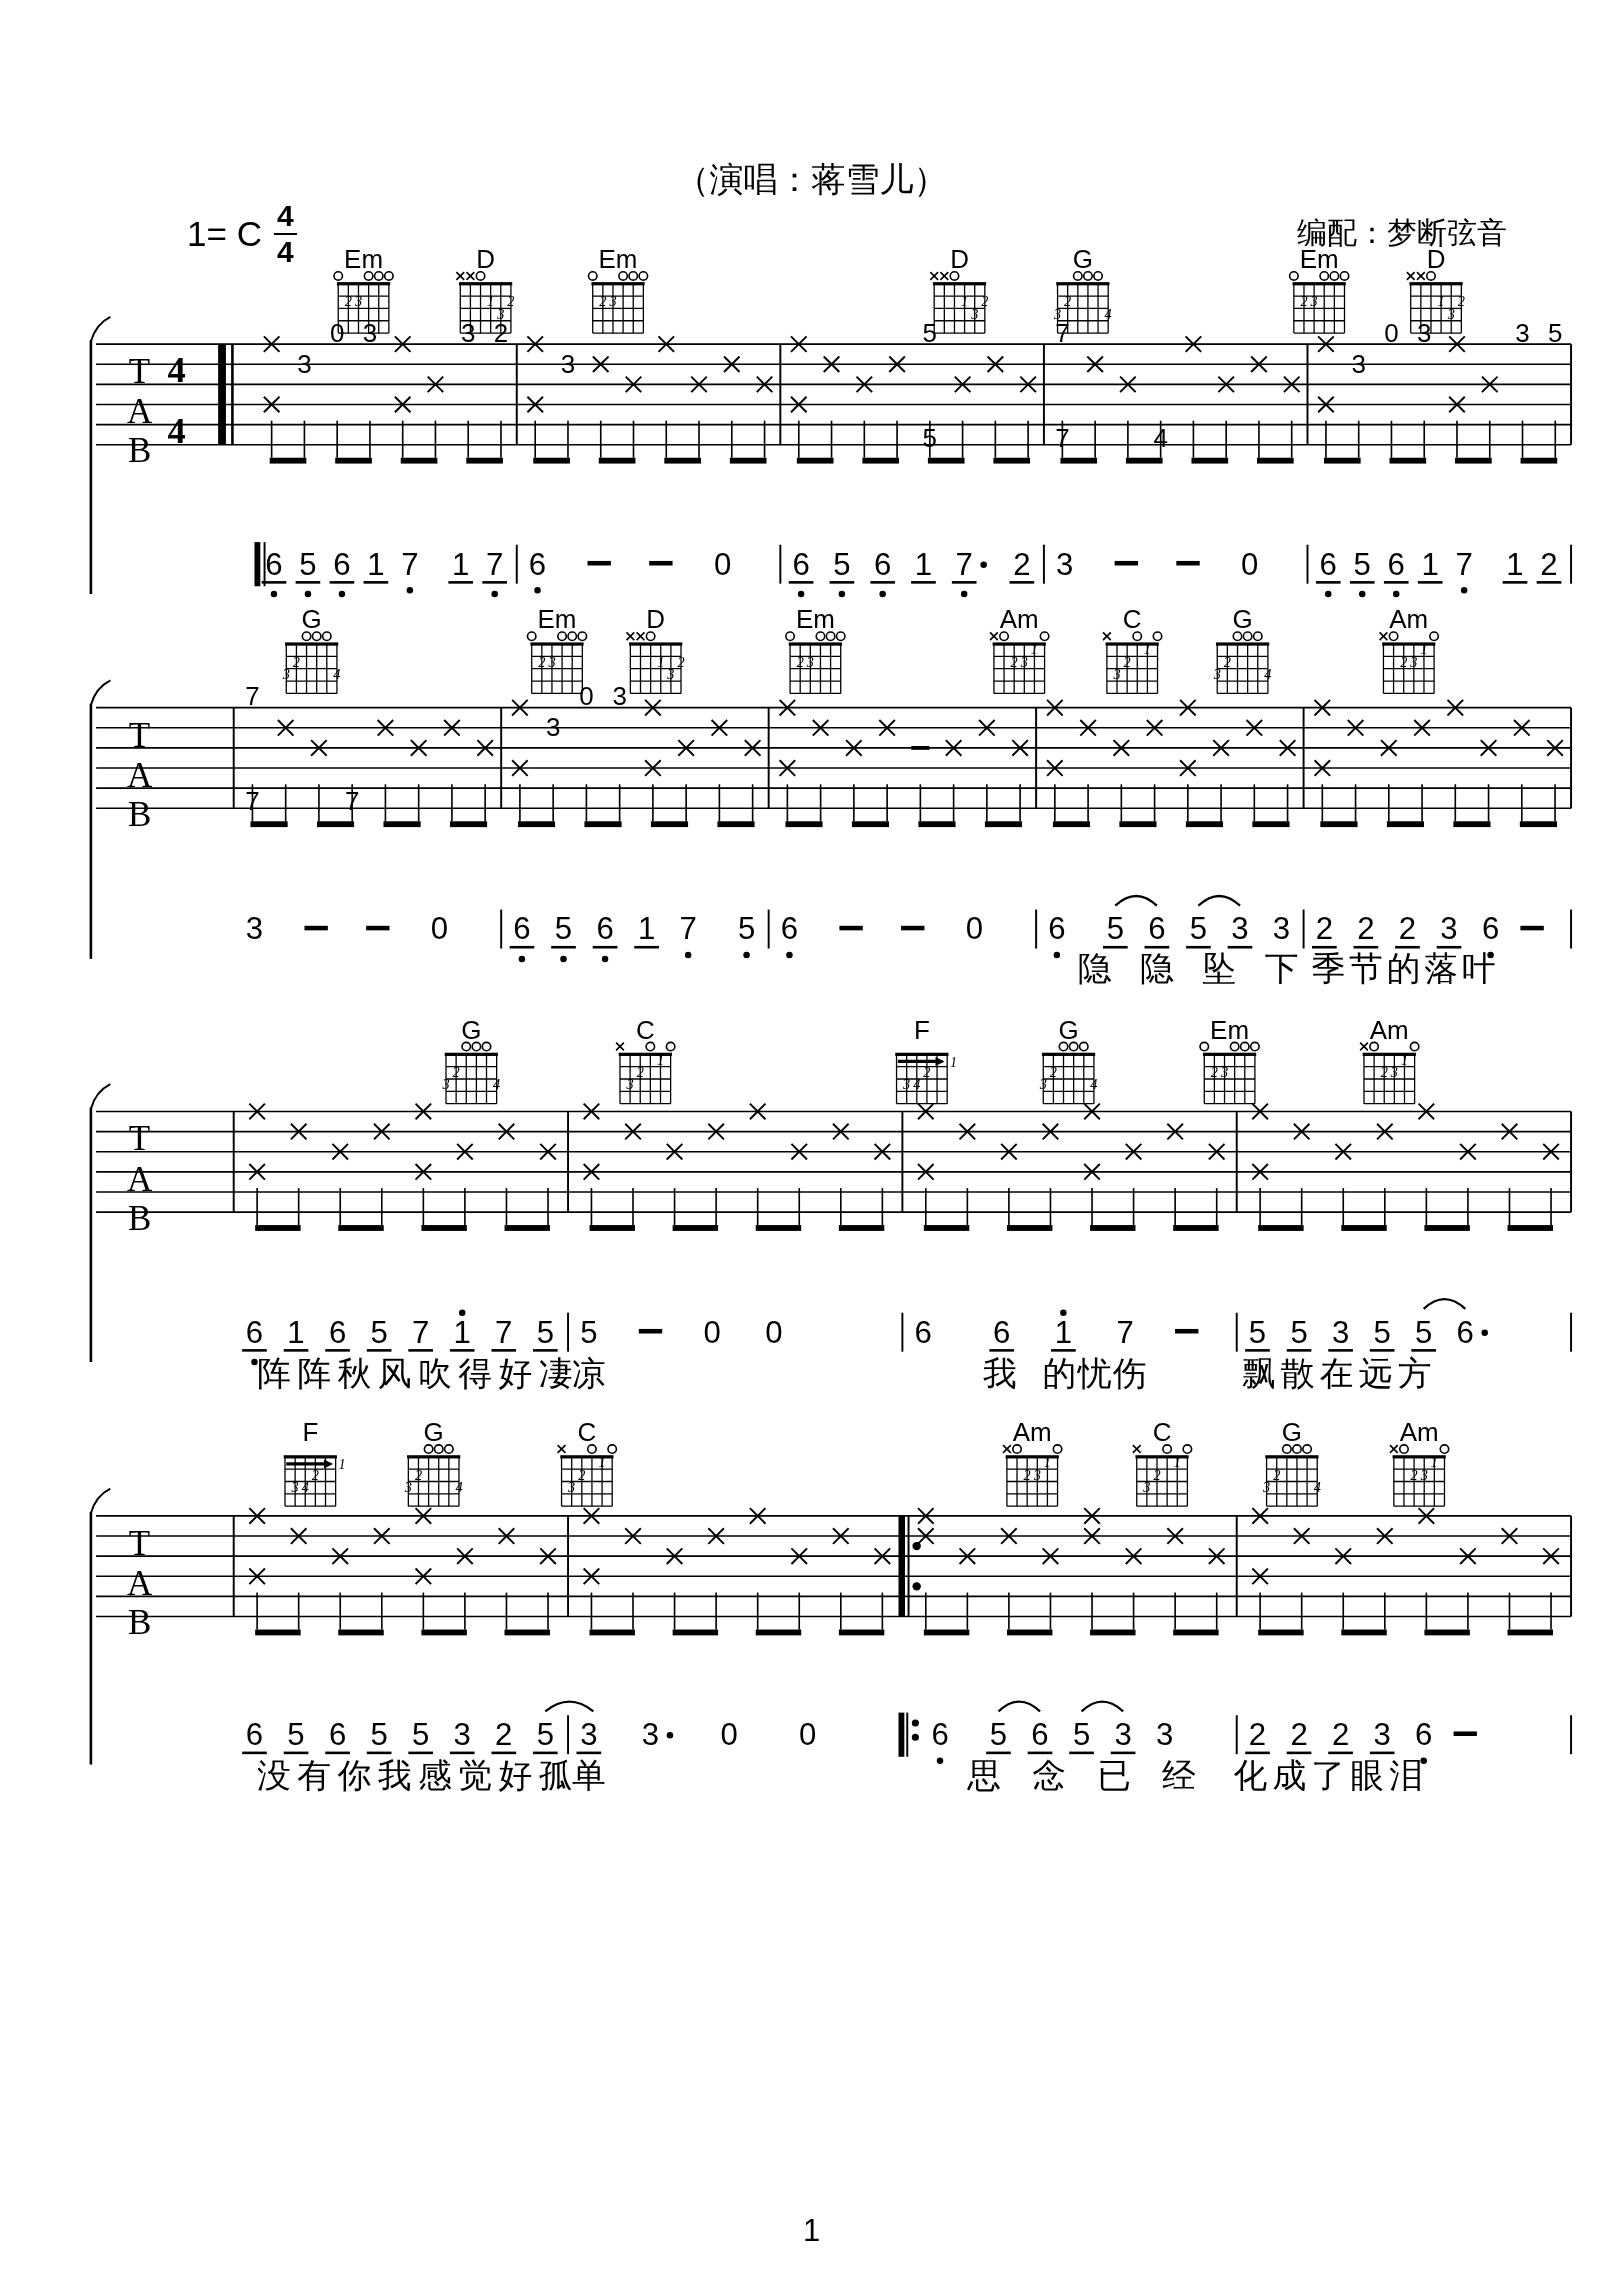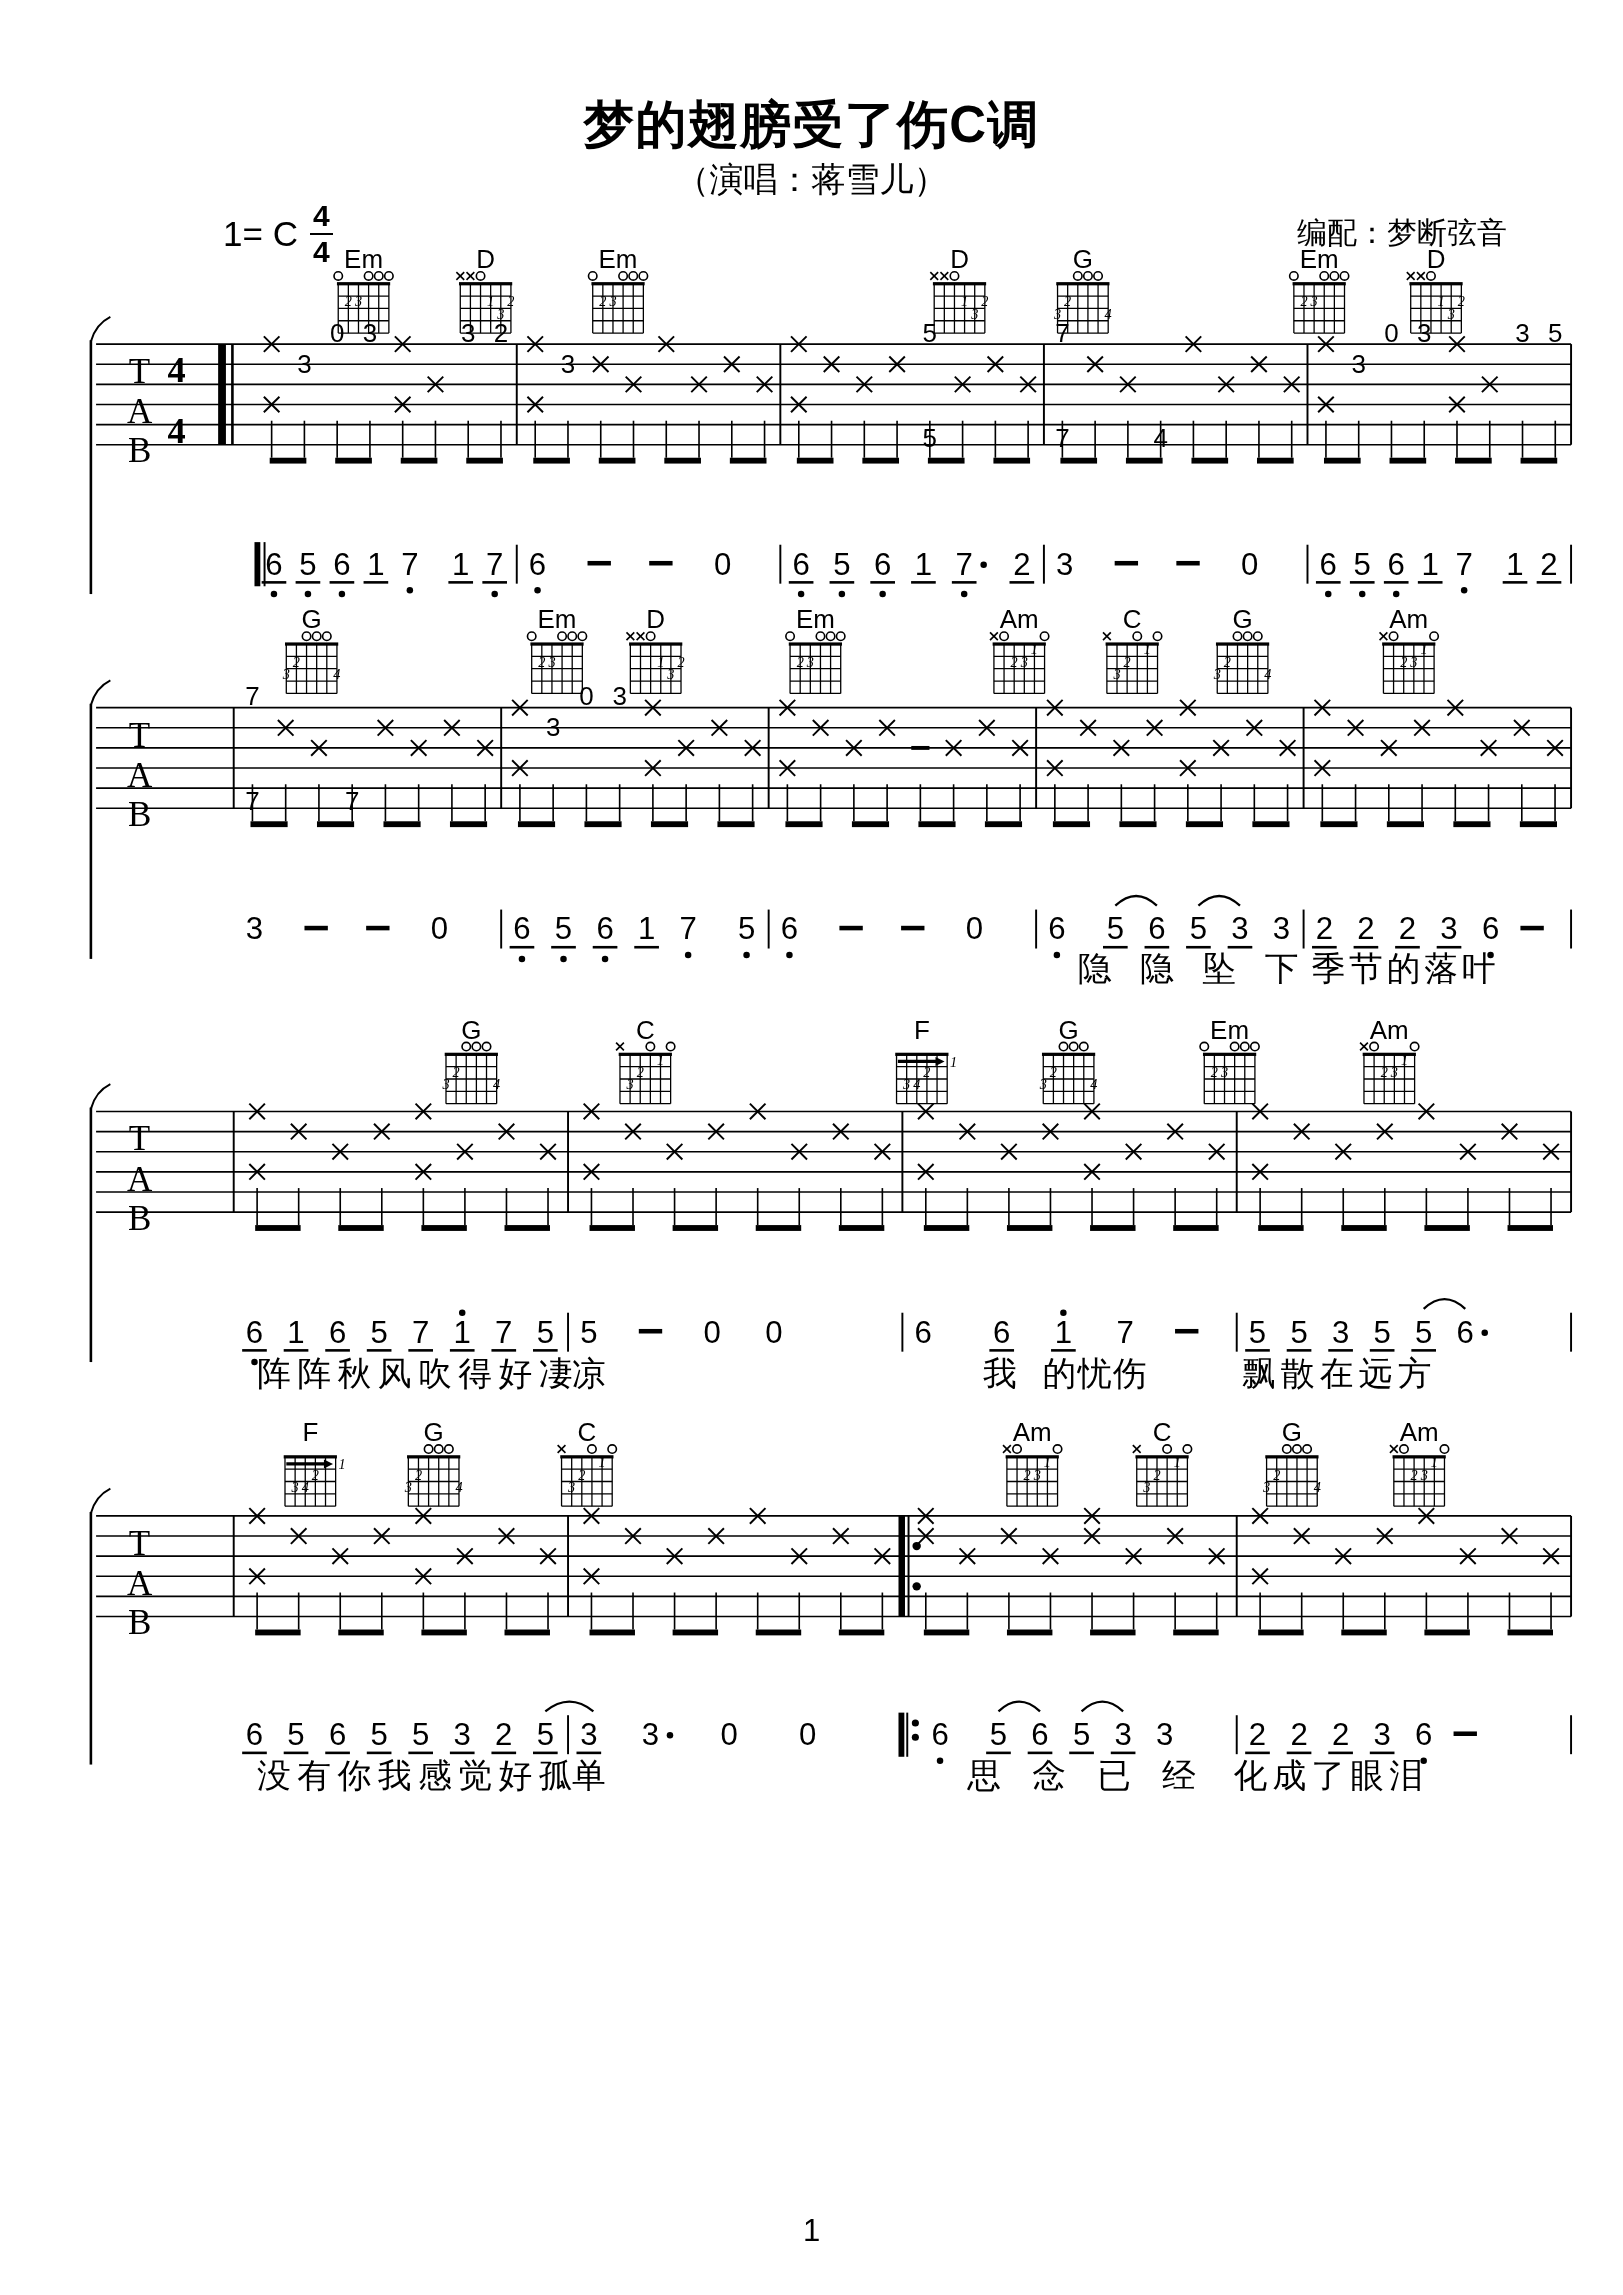--- a/index.html
+++ b/index.html
@@ -1,32 +1,31 @@
 <!DOCTYPE html>
 <html style="font-size:10.4px"><head>
 <meta charset="utf-8">
 <style>
   html,body{margin:0;padding:0;background:#888;}
   .page{position:relative;width:1623px;height:2295px;background:#ffffff;overflow:hidden;
         font-family:"Liberation Sans",sans-serif;color:#000;}
   .title{position:absolute;left:0;right:0;top:91px;text-align:center;
          font-size:51px;font-weight:bold;letter-spacing:1.3px;}
   .subtitle{position:absolute;left:0;right:0;top:157px;text-align:center;font-size:34px;}
-  .keysig{position:absolute;left:187px;top:201px;font-size:35px;display:flex;align-items:center;gap:11.7px;margin-left:36px;}
+  .keysig{position:absolute;left:187px;top:201px;font-size:35px;display:flex;align-items:center;gap:11.7px;}
   .frac{display:inline-flex;flex-direction:column;align-items:center;line-height:1;font-size:30px;font-weight:bold;}
   .frac .fline{display:block;width:23.4px;height:0;border-top:2.6px solid #000;margin:1.9px 0;}
   .credit{position:absolute;right:116px;top:213px;font-size:30px;font-family:Liberation Serif, serif;}
   .pagenum{position:absolute;left:0;right:0;top:2213px;text-align:center;font-size:31px;}
   svg{position:absolute;left:0;top:0;}
 </style>
 </head>
 <body>
 
 <div class="page">
-  <div class="title">梦的翅膀受了伤C调</div>
   <div class="subtitle">（演唱：蒋雪儿）</div>
   <div class="keysig">
     <span>1= C</span>
     <span class="frac">
       <span>4</span>
       <span class="fline"></span>
       <span>4</span>
     </span>
   </div>
   <div class="credit">编配：梦断弦音</div>

